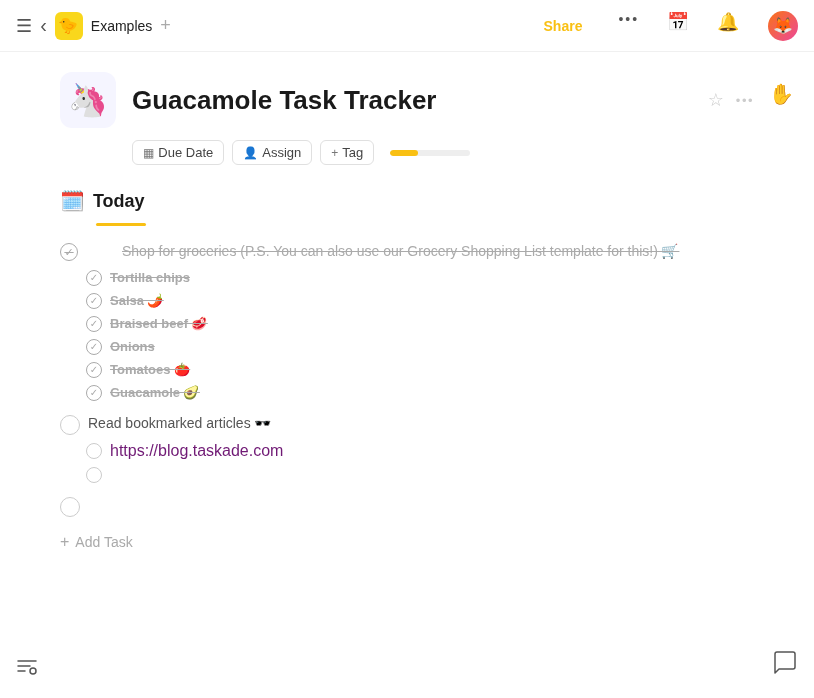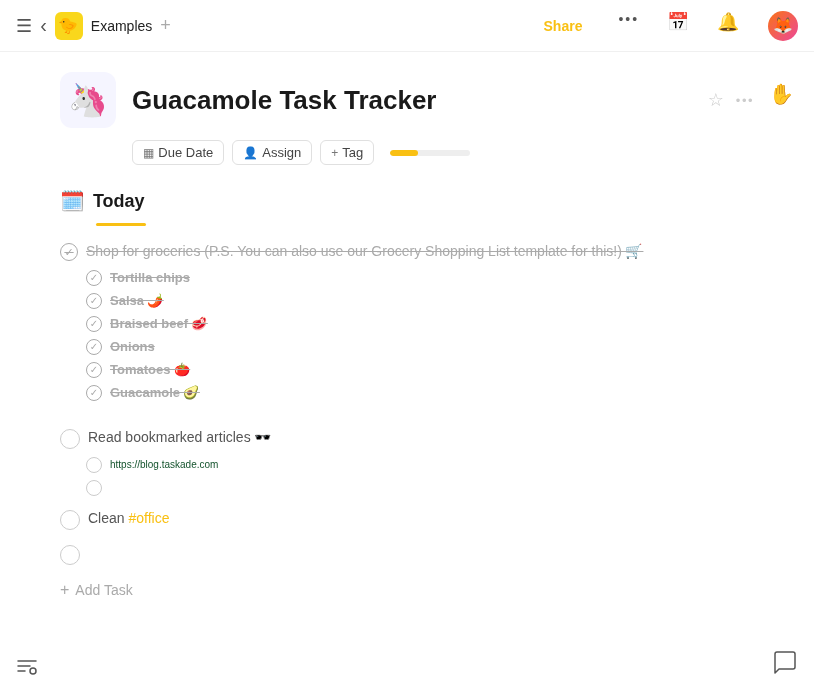--- a/index.html
+++ b/index.html
@@ -191,20 +191,21 @@
       font-size: 14px;
       color: #555;
     }
     .task-item.completed {
       text-decoration: line-through;
       color: #aaa;
     }
     .task-item.completed .task-text {
       text-decoration: line-through;
       color: #aaa;
+      margin-left: 36px;
     }
     .check-circle {
       width: 18px; height: 18px;
       border-radius: 50%;
       border: 1.5px solid #ccc;
       display: flex; align-items: center; justify-content: center;
       flex-shrink: 0;
       margin-top: 1px;
       font-size: 11px;
       color: #888;
@@ -228,23 +229,23 @@
       font-size: 13px;
     }
     .subtask-item.completed .subtask-text {
       text-decoration: line-through;
       color: #aaa;
     }
     .subtask-text { color: #aaa; font-weight: bold; }
 
     
     .link-text {
-      color: #14532d;
+      color: #701a75;
       text-decoration: none;
-      font-size: 10px;
+      font-size: 16px;
     }
 
     
     .hashtag { color: #f9c013; font-weight: 500; }
     .mention { color: #f9c013; font-weight: 500; }
 
     
     .big-circle {
       width: 20px; height: 20px;
       border-radius: 50%;
@@ -382,38 +383,34 @@
       <li class="subtask-item completed">
         <div class="check-circle checked" style="width:16px;height:16px;font-size:10px;">✓</div>
         <span class="subtask-text">Tomatoes 🍅</span>
       </li>
       <li class="subtask-item completed">
         <div class="check-circle checked" style="width:16px;height:16px;font-size:10px;">✓</div>
         <span class="subtask-text">Guacamole 🥑</span>
       </li>
     </ul>
 
-    <li class="task-item" style="margin-top:20px;">
+    <li class="task-item" style="margin-top:6px;">
       <div class="big-circle"></div>
       <span class="task-text">Read bookmarked articles 🕶️</span>
     </li>
     <ul class="subtask-list">
       <li class="subtask-item">
         <div class="big-circle" style="width:16px;height:16px;"></div>
         <a class="link-text" href="#">https://blog.taskade.com</a>
       </li>
       <li class="subtask-item">
         <div class="big-circle" style="width:16px;height:16px;"></div>
       </li>
     </ul>
 
-    <li class="task-item" style="margin-top:6px;">
-      <div class="big-circle"></div>
-      <span class="task-text">Clean <span class="hashtag">#office</span></span>
-    </li>
 
     <li class="task-item" style="margin-top:6px;">
       <div class="big-circle"></div>
     </li>
 
   </ul>
 
   <div class="add-task-row">
     <span class="add-task-plus">+</span>
     <span>Add Task</span>

